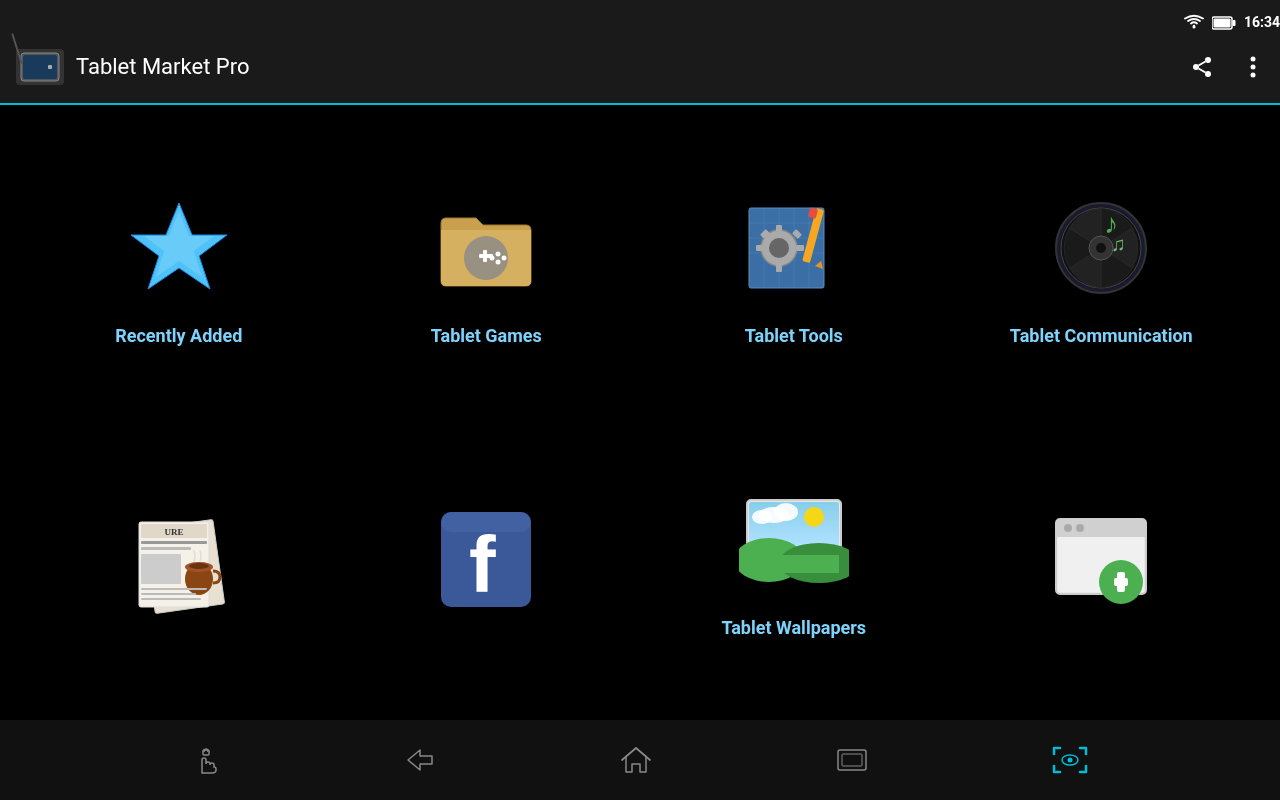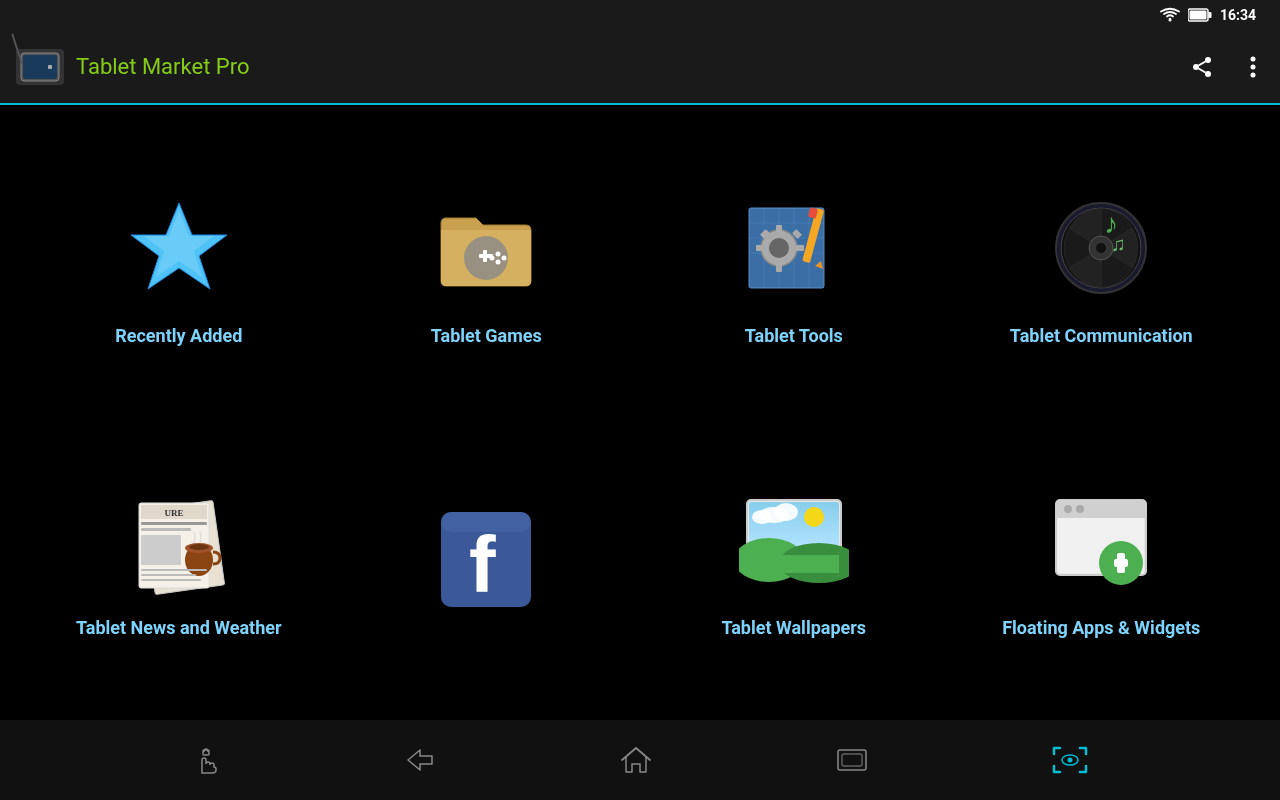--- a/index.html
+++ b/index.html
@@ -14,23 +14,23 @@
       position: relative;
     }
 
     
     .status-bar {
       position: absolute;
       top: 0;
       right: 0;
       height: 30px;
       display: flex;
-      align-items: center;
+      align-items: flex-end;
       justify-content: flex-end;
-      padding-right: 24px;
+      padding-right: 0;
       gap: 8px;
       z-index: 10;
     }
 
     .status-time {
       color: #fff;
       font-size: 14px;
       font-weight: bold;
     }
 
@@ -62,21 +62,21 @@
     }
 
     .app-icon svg {
       width: 40px;
       height: 30px;
     }
 
     .app-title {
       flex: 1;
       font-size: 22px;
-      color: #84cc16;
+      color: #ffffff;
       font-weight: 400;
     }
 
     .toolbar-actions {
       display: flex;
       align-items: center;
       gap: 20px;
     }
 
     .toolbar-btn {
@@ -340,21 +340,20 @@
         <path d="M70,57 Q72,52 70,47" stroke="#ddd" stroke-width="1.5" fill="none" stroke-linecap="round"></path>
         <path d="M76,57 Q78,52 76,47" stroke="#ddd" stroke-width="1.5" fill="none" stroke-linecap="round"></path>
 
         <path d="M89,67 Q96,67 96,73 Q96,79 89,79" stroke="#8B4513" stroke-width="3" fill="none"></path>
 
         <rect x="17" y="84" width="66" height="2" rx="1" fill="#bbb"></rect>
         <rect x="17" y="89" width="55" height="2" rx="1" fill="#bbb"></rect>
         <rect x="17" y="94" width="60" height="2" rx="1" fill="#bbb"></rect>
       </svg>
     </div>
-    <span class="category-label">Tablet News and Weather</span>
   </div>
 
   <div class="category-item">
     <div class="category-icon">
       <svg viewBox="0 0 110 110" width="110" height="110">
 
         <rect x="10" y="8" width="90" height="95" rx="10" fill="#3b5998"></rect>
 
         <rect x="10" y="8" width="90" height="20" rx="10" fill="#4a6aab" opacity="0.5"></rect>
 
@@ -404,21 +403,20 @@
         <circle cx="22" cy="24" r="4" fill="#aaa"></circle>
         <circle cx="34" cy="24" r="4" fill="#aaa"></circle>
 
         <rect x="12" y="33" width="86" height="55" fill="#f0f0f0"></rect>
 
         <circle cx="75" cy="78" r="22" fill="#4caf50"></circle>
         <rect x="68" y="74" width="14" height="8" rx="2" fill="white"></rect>
         <rect x="71" y="68" width="8" height="20" rx="2" fill="white"></rect>
       </svg>
     </div>
-    <span class="category-label">Floating Apps &amp; Widgets</span>
   </div>
 
 </div>
 
 <div class="nav-bar">
 
   <button class="nav-btn">
     <svg width="32" height="32" viewBox="0 0 32 32" fill="none">
 
       <path d="M12,28 L12,16 Q12,14 14,14 Q16,14 16,16 L16,20 Q16,18 18,18 Q20,18 20,20 L20,21 Q20,19 22,19 Q24,19 24,21 L24,23 Q26,23 26,25 L26,26 Q26,29 22,29 L12,29 Z" stroke="#888" stroke-width="1.5" fill="none"></path>

